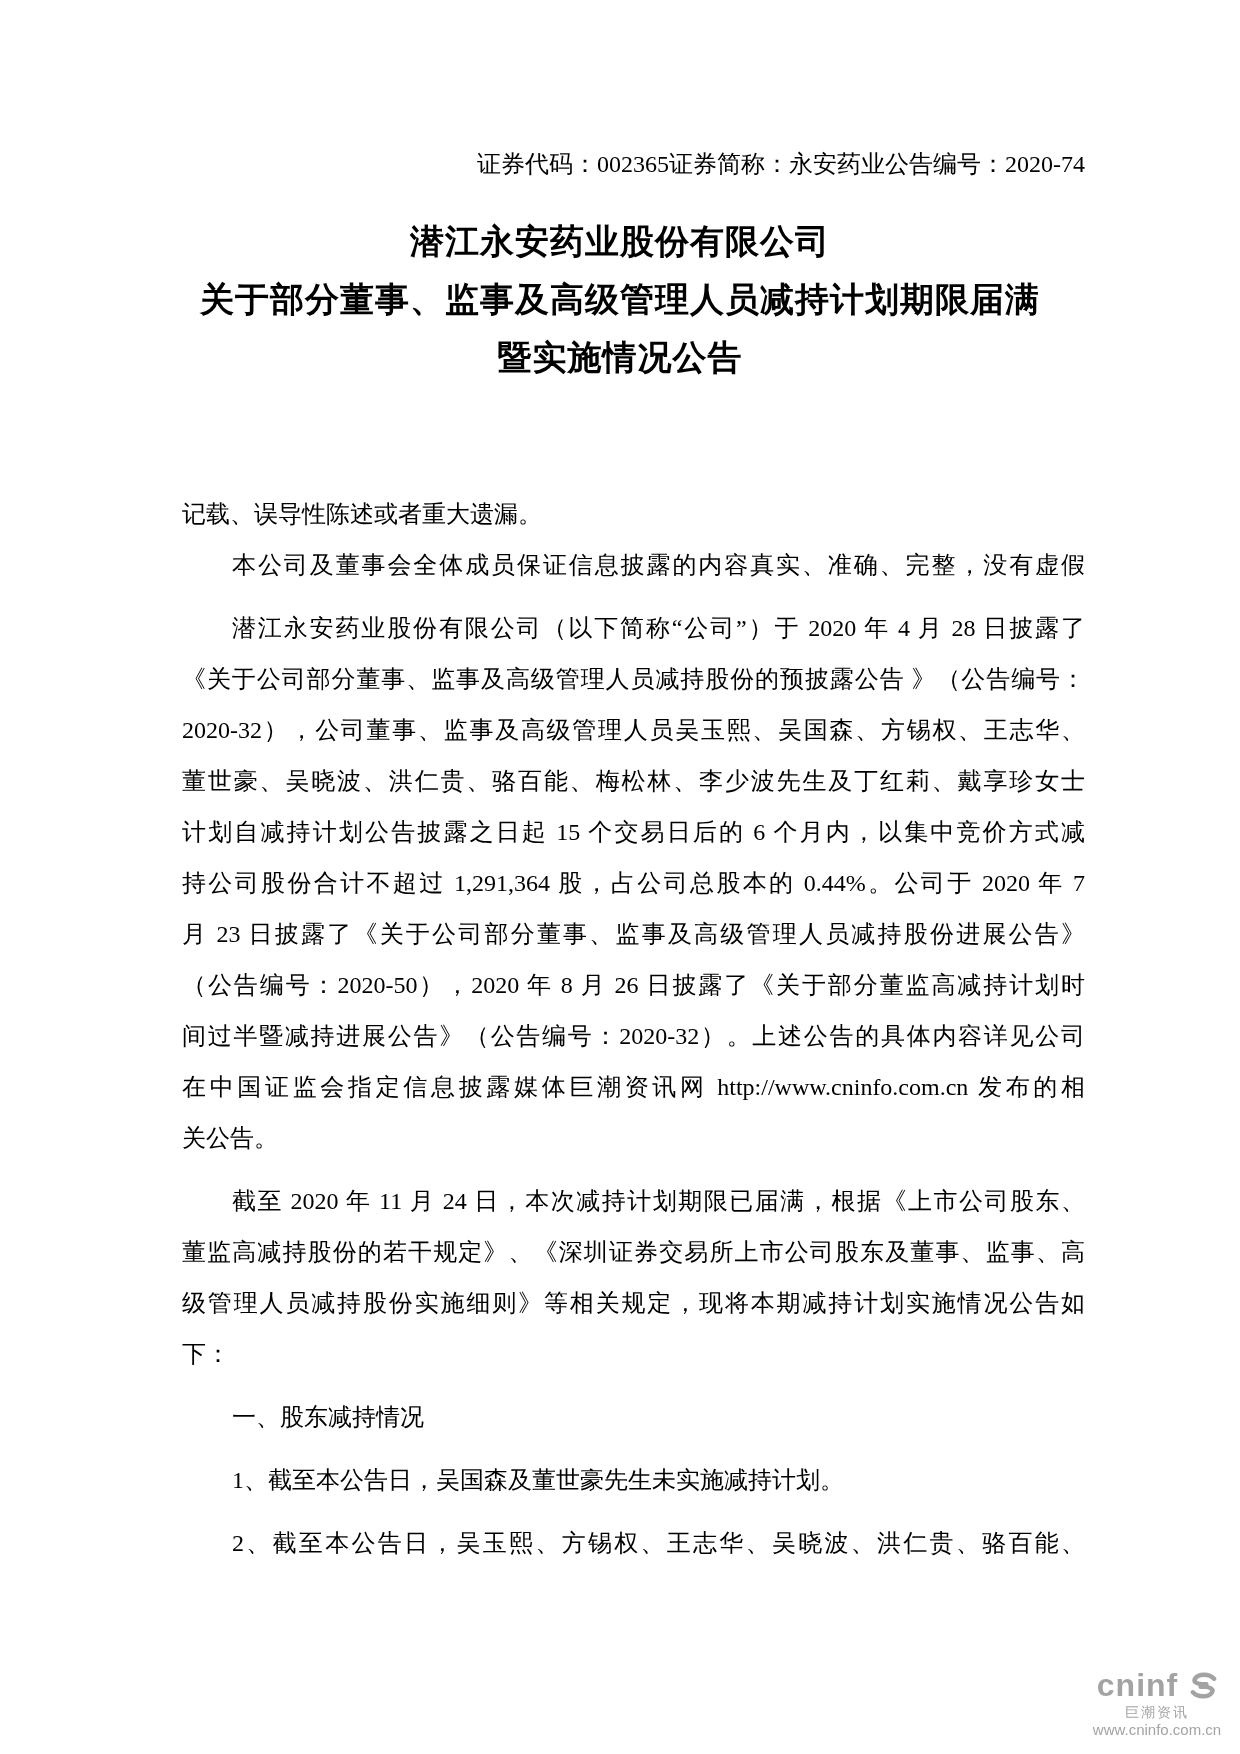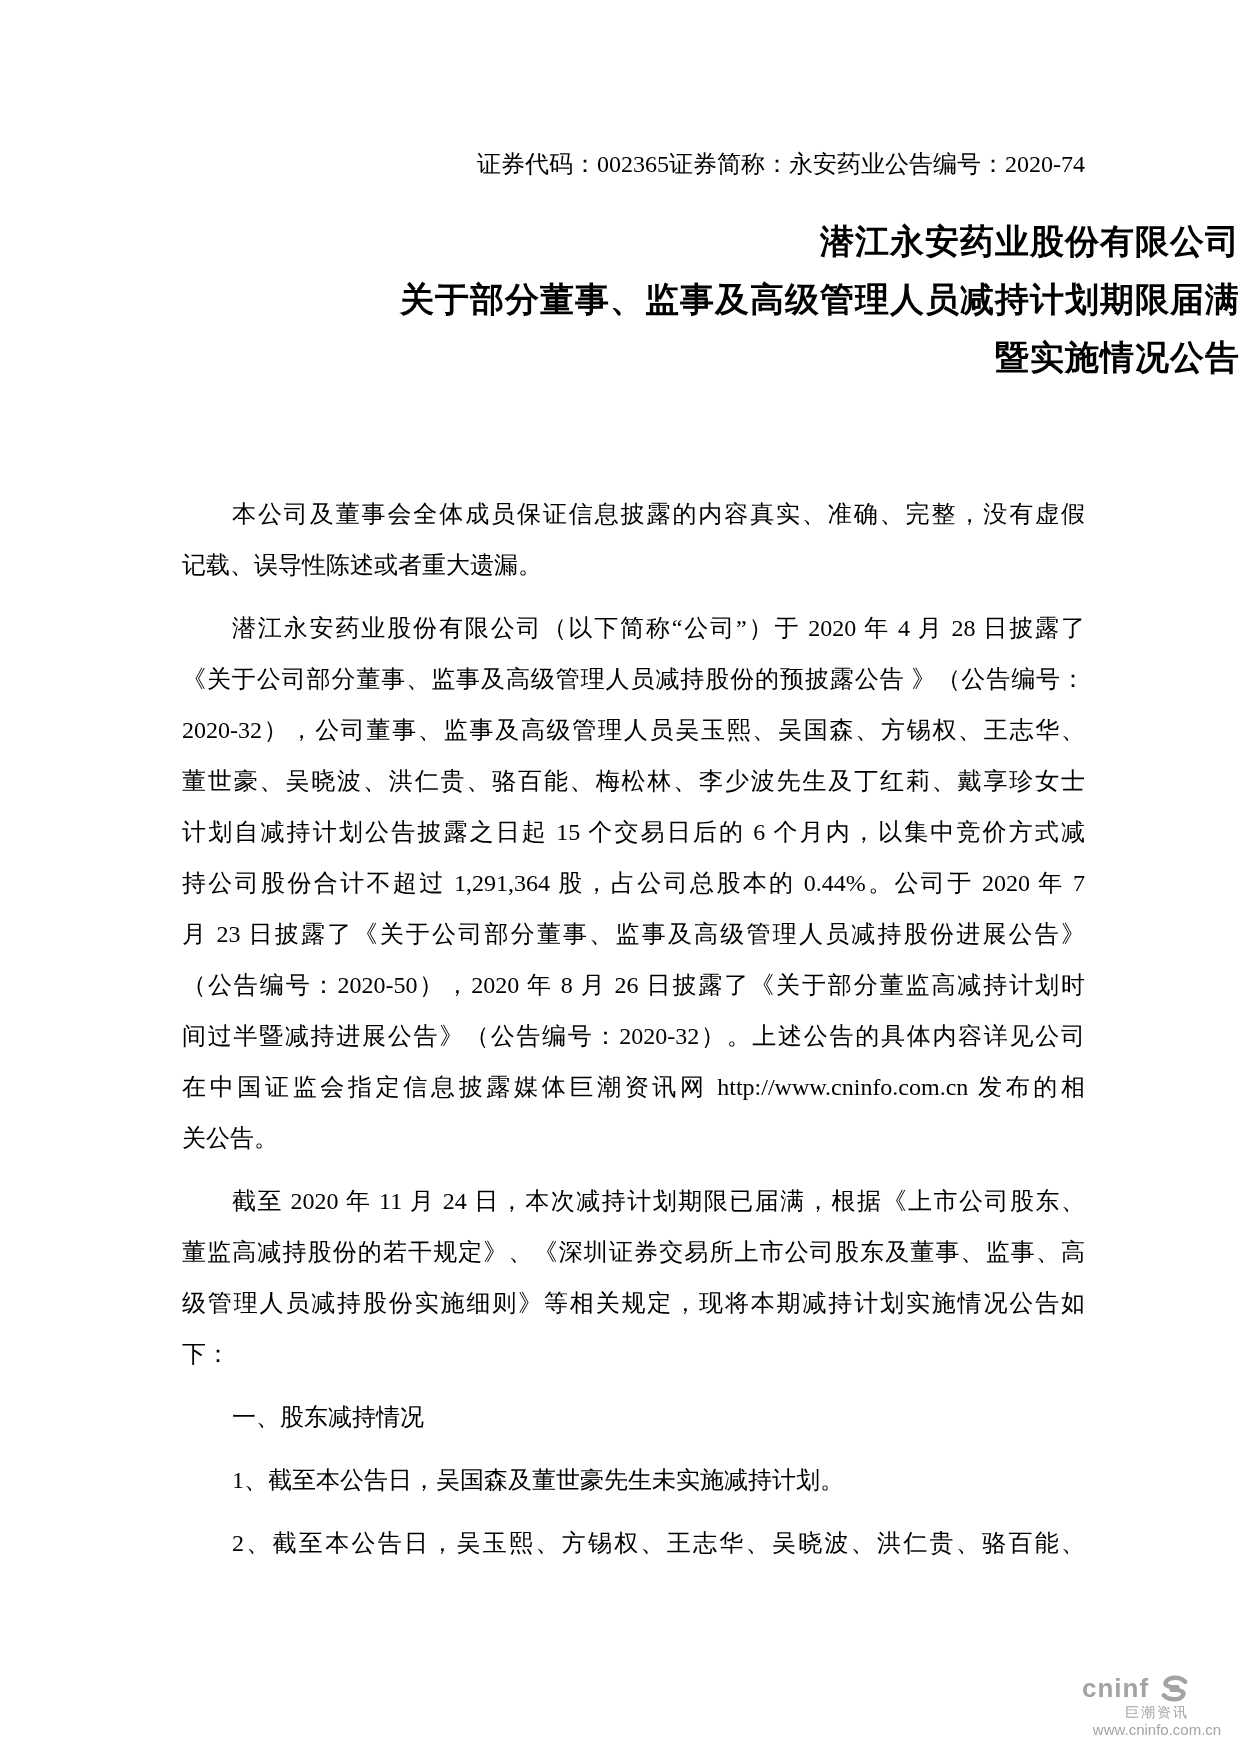--- a/index.html
+++ b/index.html
@@ -14,21 +14,21 @@
   .header-row {
     position:absolute;
     top:150px; left:182px; width:903px;
     display:flex; justify-content:flex-end;
     font-size:24px; line-height:28px;
     white-space:nowrap;
   }
   .title-block {
     position:absolute;
     top:212px; left:0; width:1240px;
-    text-align:right;
+    text-align:center;
     font-family:"Liberation Sans","DejaVu Sans",sans-serif;
     font-weight:bold;
     font-size:34px; line-height:58px;
     letter-spacing:1px;
   }
   .doc-body {
     position:absolute;
     top:489px; left:182px; width:903px;
     font-size:24px;
   }
@@ -42,23 +42,23 @@
   .bline.indent { text-indent:50px; }
   .watermark {
     position:absolute;
     right:8px; bottom:16px;
     width:150px;
     font-family:"Liberation Sans","DejaVu Sans",sans-serif;
     text-align:center;
     line-height:1.15;
   }
   .wm-brand-row {
-    display:flex; align-items:center; 
+    display:flex; align-items:center; justify-content:center;
     gap:12px;
-    font-weight:bold; font-size:26px; letter-spacing:1px;
+    font-weight:bold; font-size:32px; letter-spacing:1px;
   }
   .wm-logo { width:27px; height:27px; display:block; }
   .wm-cn { font-size:14px; letter-spacing:2px; margin-top:0px; }
   .wm-url { font-size:15px; white-space:nowrap; margin-top:1px; }
 </style>
 </head>
 <body>
 
 <div class="page">
 
@@ -69,22 +69,22 @@
   </div>
 
   <div class="title-block">
     <div>潜江永安药业股份有限公司</div>
     <div>关于部分董事、监事及高级管理人员减持计划期限届满</div>
     <div>暨实施情况公告</div>
   </div>
 
   <div class="doc-body">
       <div class="para">
+        <div class="bline">记载、误导性陈述或者重大遗漏。</div>
         <div class="bline indent fill">本公司及董事会全体成员保证信息披露的内容真实、准确、完整，没有虚假</div>
-        <div class="bline">记载、误导性陈述或者重大遗漏。</div>
       </div>
       <div class="para">
         <div class="bline indent fill">潜江永安药业股份有限公司（以下简称“公司”）于 2020 年 4 月 28 日披露了</div>
         <div class="bline fill">《关于公司部分董事、监事及高级管理人员减持股份的预披露公告 》（公告编号：</div>
         <div class="bline fill">2020-32），公司董事、监事及高级管理人员吴玉熙、吴国森、方锡权、王志华、</div>
         <div class="bline fill">董世豪、吴晓波、洪仁贵、骆百能、梅松林、李少波先生及丁红莉、戴享珍女士</div>
         <div class="bline fill">计划自减持计划公告披露之日起 15 个交易日后的 6 个月内，以集中竞价方式减</div>
         <div class="bline fill">持公司股份合计不超过 1,291,364 股，占公司总股本的 0.44%。公司于 2020 年 7</div>
         <div class="bline fill">月 23 日披露了《关于公司部分董事、监事及高级管理人员减持股份进展公告》</div>
         <div class="bline fill">（公告编号：2020-50），2020 年 8 月 26 日披露了《关于部分董监高减持计划时</div>

